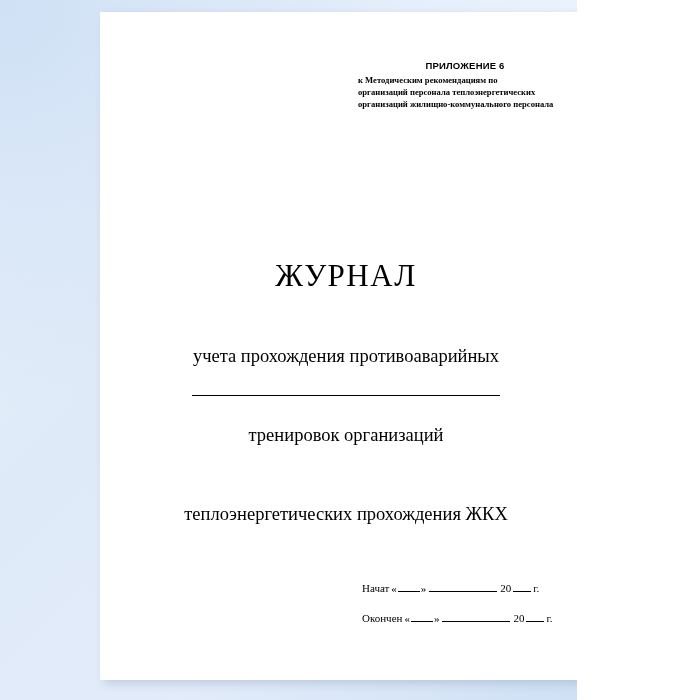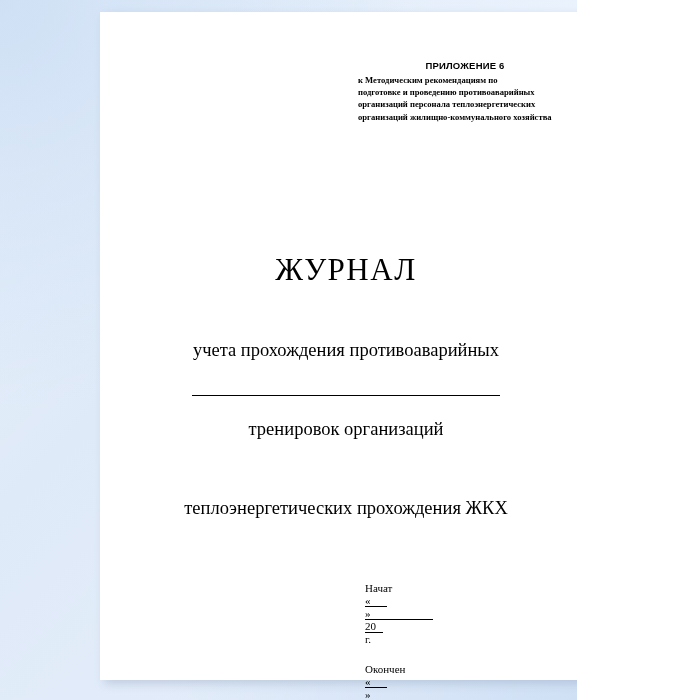--- a/index.html
+++ b/index.html
@@ -74,21 +74,21 @@
     color: #000;
     line-height: 1.42;
   }
   .appendix-lines div {
     white-space: nowrap;
   }
 
   .title-block {
     position: absolute;
     left: 0;
-    top: 240px;
+    top: 246px;
     width: 492px;
     text-align: center;
   }
   .journal-word {
     font-family: "Liberation Serif", serif;
     font-size: 31px;
     letter-spacing: 1.5px;
     color: #000;
     margin: 0 0 10px 0;
   }
@@ -116,21 +116,20 @@
     width: 200px;
     font-family: "Liberation Serif", serif;
     font-size: 11px;
     color: #000;
   }
   .footer-row {
     display: flex;
     align-items: baseline;
     white-space: nowrap;
     margin-bottom: 18px;
-    flex-direction: column;
   }
   .footer-label { margin-right: 2px; }
   .blank-short {
     display: inline-block;
     width: 22px;
     border-bottom: 1px solid #000;
     margin: 0 1px;
   }
   .blank-long {
     display: inline-block;
@@ -152,23 +151,22 @@
 <div class="canvas">
 
   <div class="page-shadow"></div>
 
   <div class="page">
 
     <div class="appendix-block">
       <p class="appendix-title">ПРИЛОЖЕНИЕ 6</p>
       <div class="appendix-lines">
         <div>к Методическим рекомендациям по</div>
-        <div>подготовке и проведению противоаварийных</div>
         <div>организаций персонала теплоэнергетических</div>
-        <div>организаций жилищно-коммунального хозяйства</div>
+        <div>организаций жилищно-коммунального персонала</div>
       </div>
     </div>
 
     <div class="title-block">
       <div class="journal-word">ЖУРНАЛ</div>
       <div class="subtitle-line">учета прохождения  противоаварийных</div>
       <div class="subtitle-line">тренировок организаций</div>
       <div class="subtitle-line">теплоэнергетических прохождения ЖКХ</div>
     </div>
 

